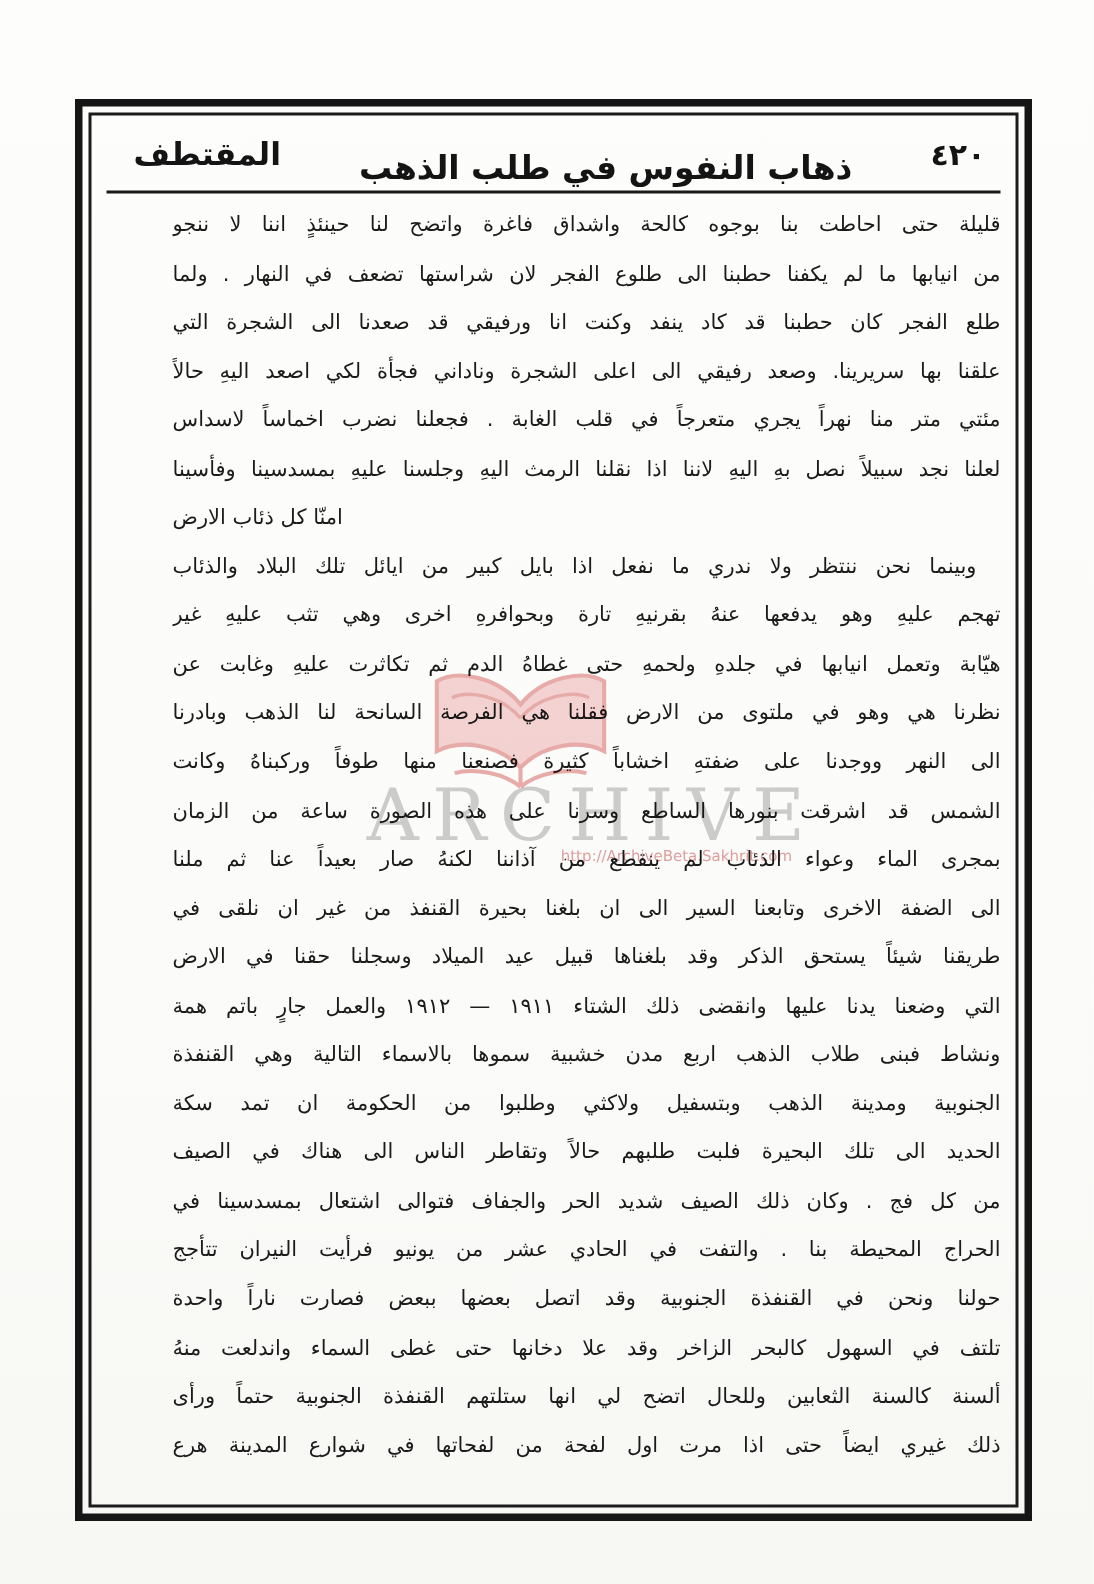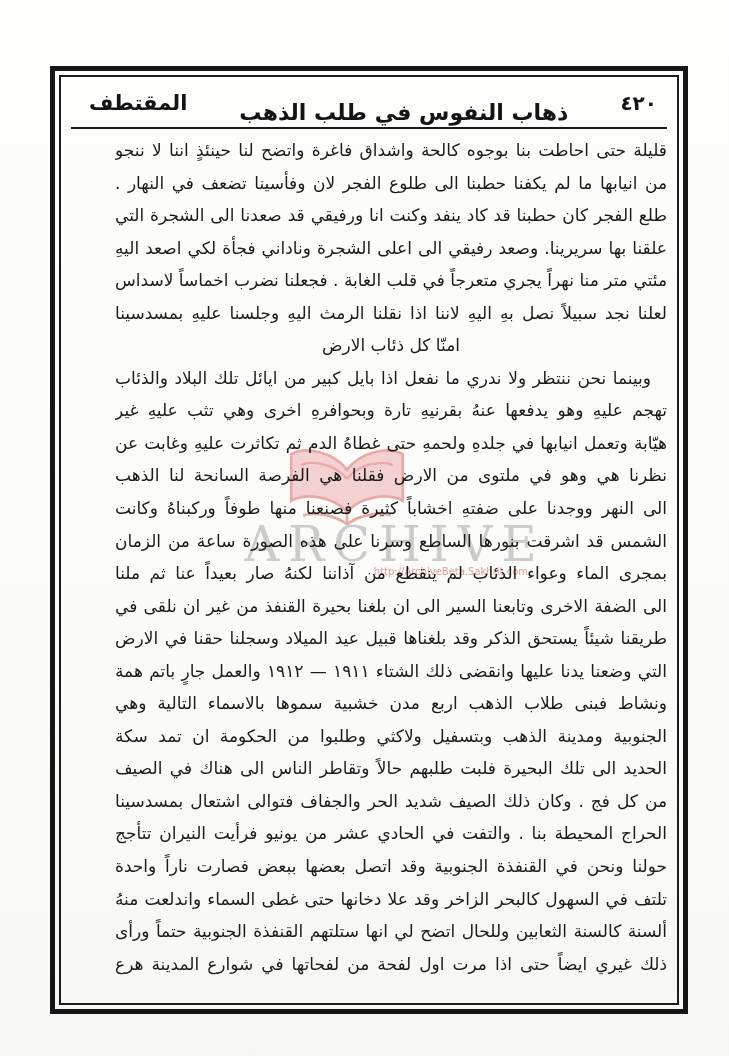--- a/index.html
+++ b/index.html
@@ -59,28 +59,28 @@
     border-top: 2.5px solid #1a1a1a;
     margin: 2px 4px 0 4px;
   }
   .body-text {
     direction: rtl;
     position: relative;
     z-index: 2;
     margin-top: 5px;
     padding: 0 4px;
     color: #1b1b1b;
-    font-size: 17px;
+    font-size: 14px;
     font-weight: 500;
     margin-left: 44px;
   }
   .line {
     height: 32.55px;
     line-height: 32.55px;
-    text-align: center;
+    text-align: left;
     white-space: normal;
     overflow: hidden;
   }
   .line.j {
     text-align: justify;
     text-align-last: justify;
     -moz-text-align-last: justify;
   }
   .line.indent { padding-right: 16px; }
   
@@ -129,21 +129,21 @@
       <div class="page-header">
         <span class="page-number">٤٢٠</span>
         <span class="article-title">ذهاب النفوس في طلب الذهب</span>
         <span class="magazine-name">المقتطف</span>
       </div>
 
       <div class="header-rule"></div>
 
       <div class="body-text">
           <div class="line j">قليلة حتى احاطت بنا بوجوه كالحة واشداق فاغرة واتضح لنا حينئذٍ اننا لا ننجو</div>
-          <div class="line j">من انيابها ما لم يكفنا حطبنا الى طلوع الفجر لان وفأسينا تضعف في النهار . ولما</div>
+          <div class="line j">من انيابها ما لم يكفنا حطبنا الى طلوع الفجر لان شراستها تضعف في النهار . ولما</div>
           <div class="line j">طلع الفجر كان حطبنا قد كاد ينفد وكنت انا ورفيقي قد صعدنا الى الشجرة التي</div>
           <div class="line j">علقنا بها سريرينا. وصعد رفيقي الى اعلى الشجرة وناداني فجأة لكي اصعد اليهِ حالاً</div>
           <div class="line j">مئتي متر منا نهراً يجري متعرجاً في قلب الغابة . فجعلنا نضرب اخماساً لاسداس</div>
           <div class="line j">لعلنا نجد سبيلاً نصل بهِ اليهِ لاننا اذا نقلنا الرمث اليهِ وجلسنا عليهِ بمسدسينا وفأسينا</div>
           <div class="line">امنّا كل ذئاب الارض</div>
           <div class="line j indent">وبينما نحن ننتظر ولا ندري ما نفعل اذا بايل كبير من ايائل تلك البلاد والذئاب</div>
           <div class="line j">تهجم عليهِ وهو يدفعها عنهُ بقرنيهِ تارة وبحوافرهِ اخرى وهي تثب عليهِ غير</div>
           <div class="line j">هيّابة وتعمل انيابها في جلدهِ ولحمهِ حتى غطاهُ الدم ثم تكاثرت عليهِ وغابت عن</div>
           <div class="line j">نظرنا هي وهو في ملتوى من الارض فقلنا هي الفرصة السانحة لنا الذهب وبادرنا</div>
           <div class="line j">الى النهر ووجدنا على ضفتهِ اخشاباً كثيرة فصنعنا منها طوفاً وركبناهُ وكانت</div>

